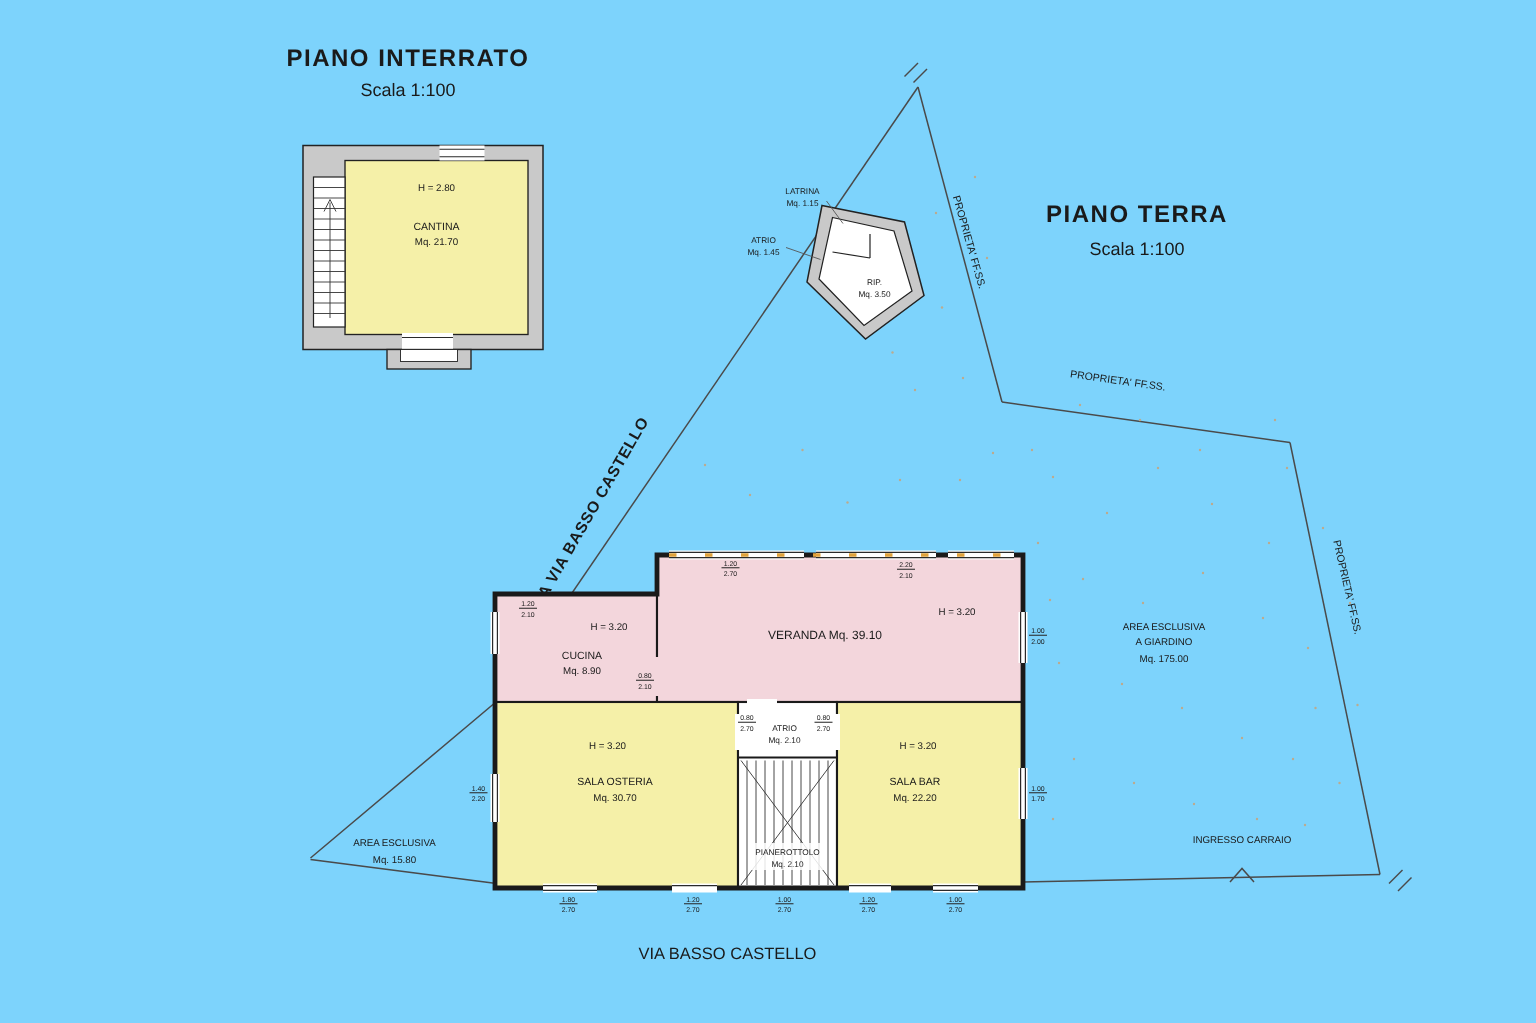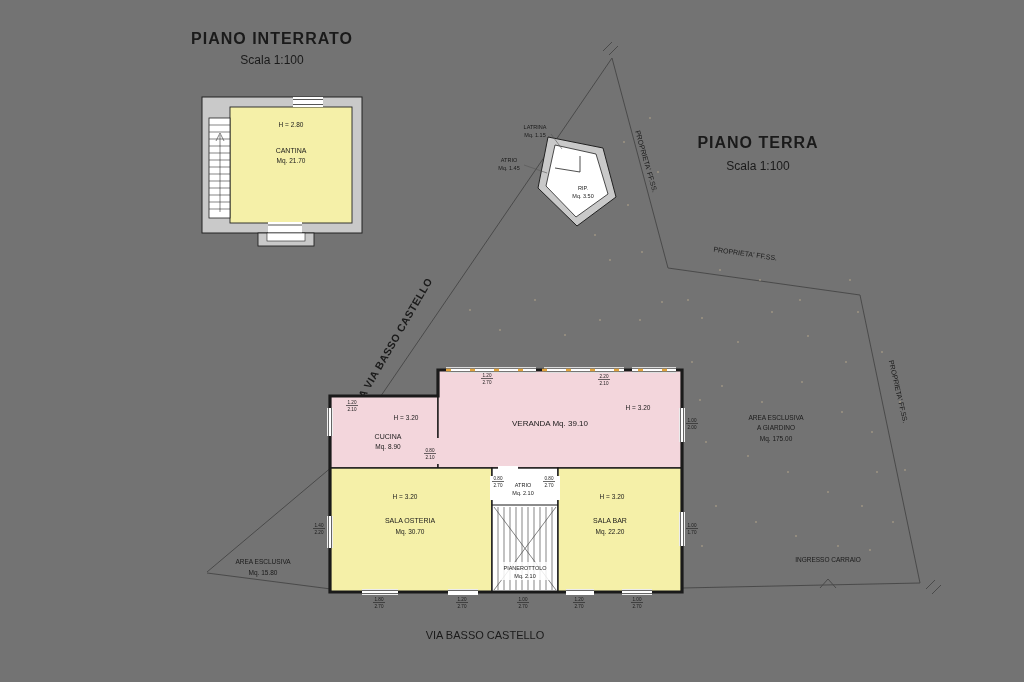--- a/index.html
+++ b/index.html
@@ -1,16 +1,16 @@
 <!DOCTYPE html>
 <html><head>
 <meta charset="utf-8">
 <style>
   html,body{margin:0;padding:0;background:#ffffff;}
-  .canvas{position:relative;width:1024px;height:682px;background:#737373;overflow:hidden;
+  .canvas{position:relative;width:1024px;height:682px;background:#7dd3fc;overflow:hidden;
           font-family:"Liberation Sans", sans-serif;}
   svg{position:absolute;left:0;top:0;}
   text{fill:#1a1a1a;font-family:"Liberation Sans", sans-serif;}
   .t-title{font-size:16px;font-weight:bold;letter-spacing:1px;}
   .t-scale{font-size:12px;}
   .t-room{font-size:8px;}
   .t-room-s{font-size:7px;}
   .t-small{font-size:6.5px;}
   .t-tiny{font-size:5.5px;}
   .t-dim{font-size:4.6px;}

